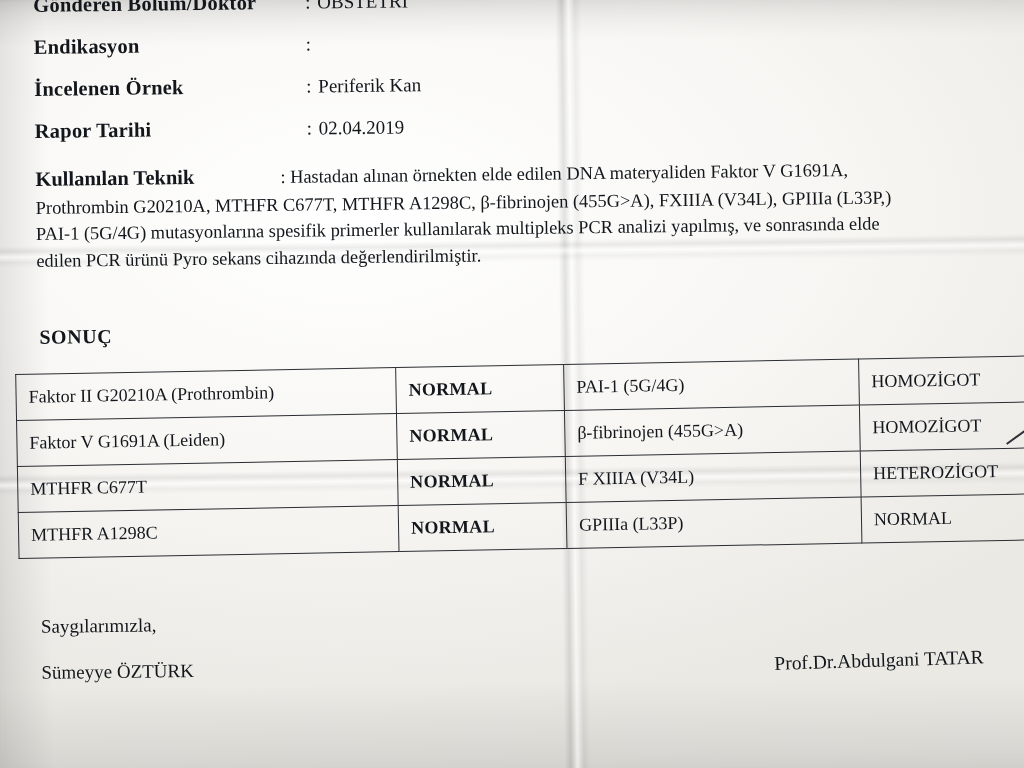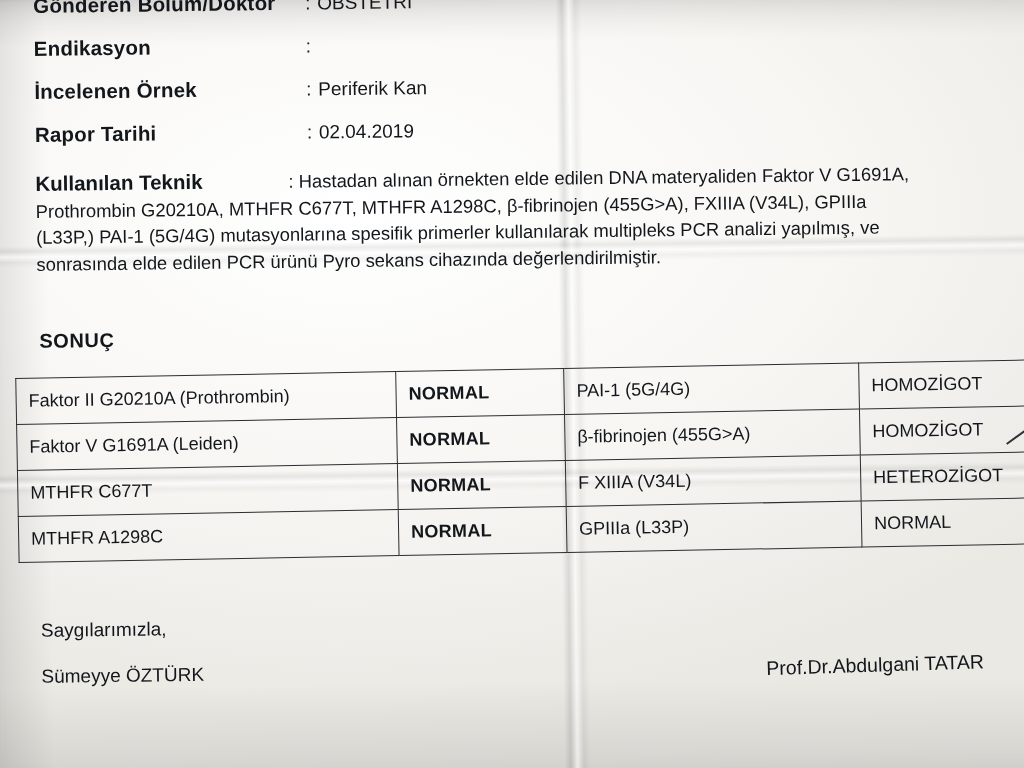--- a/index.html
+++ b/index.html
@@ -6,21 +6,21 @@
     margin: 0;
     padding: 0;
     background: #5a5a5a;
   }
   #page {
     position: relative;
     width: 1024px;
     height: 768px;
     overflow: hidden;
     background: #cfcfcb;
-    font-family: Liberation Sans, sans-serif;
+    font-family: Liberation Serif, serif;
   }
   
   .paper {
     position: absolute;
     left: -40px;
     top: -18px;
     width: 1120px;
     height: 820px;
     background:
       radial-gradient(ellipse 900px 500px at 35% 28%, #ffffff 0%, #f7f6f3 55%, #ebe9e4 100%);

